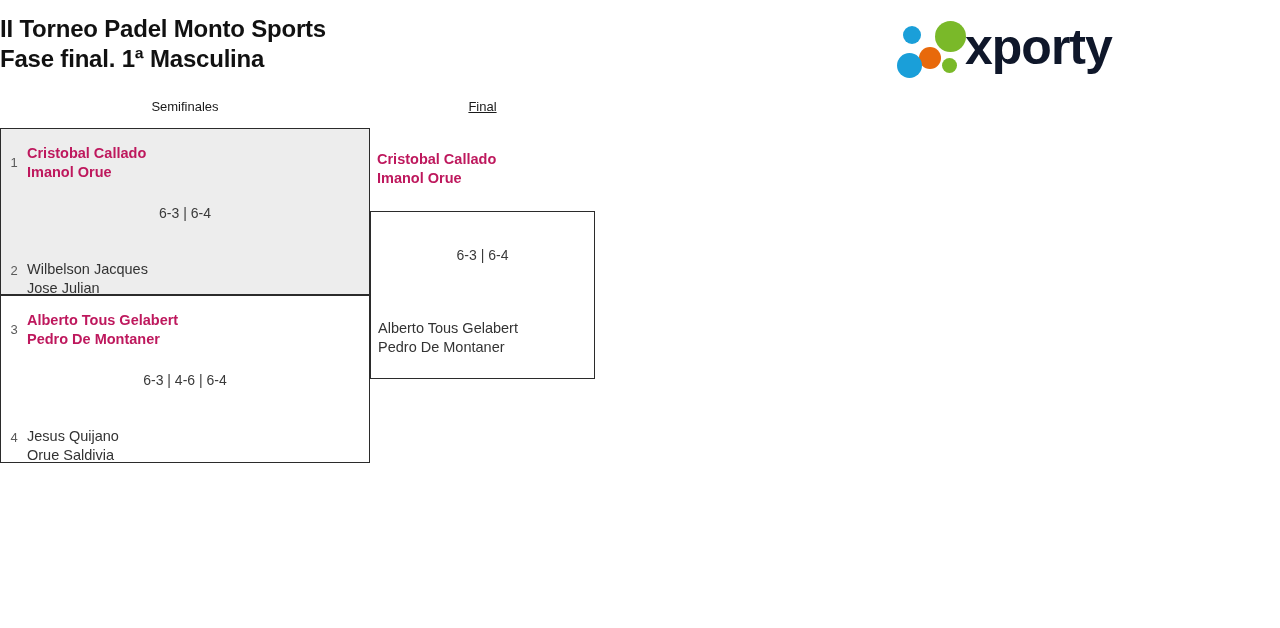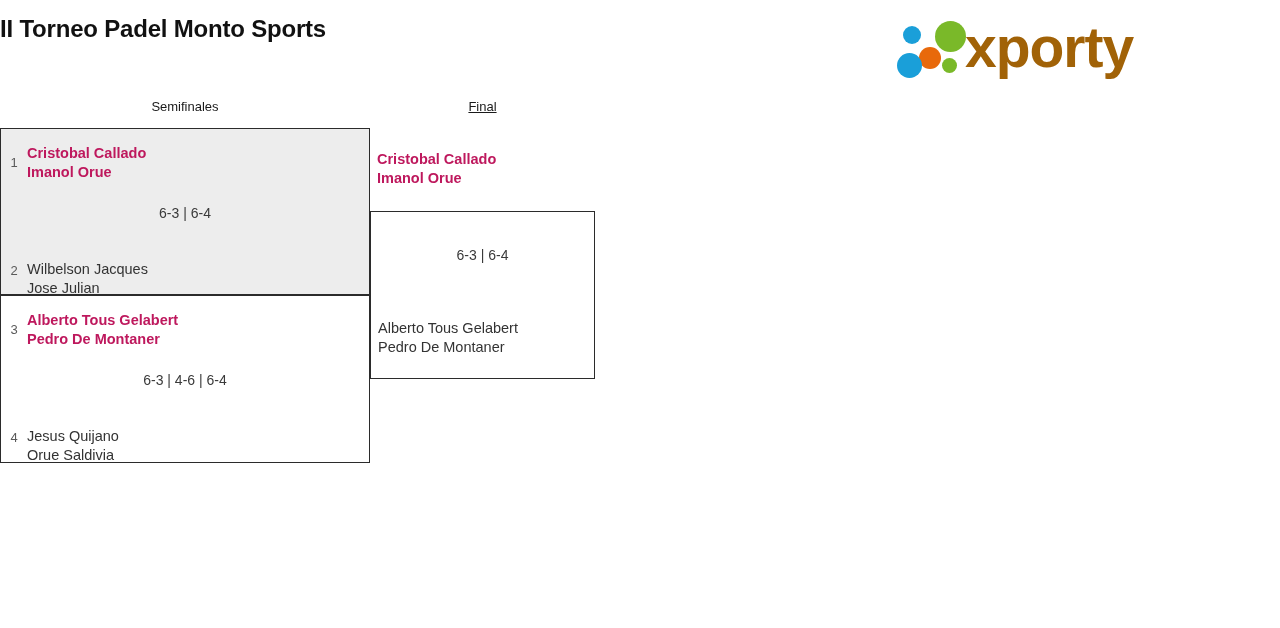--- a/index.html
+++ b/index.html
@@ -48,24 +48,24 @@
   }
   .dot { position: absolute; border-radius: 50%; }
   .dot-blue-sm   { left: 6px;  top: 6px;  width: 18px; height: 18px; background: #1a9fd9; }
   .dot-orange    { left: 22px; top: 27px; width: 22px; height: 22px; background: #e8690b; }
   .dot-blue-lg   { left: 0px;  top: 33px; width: 25px; height: 25px; background: #1a9fd9; }
   .dot-green-lg  { left: 38px; top: 1px;  width: 31px; height: 31px; background: #7ab929; }
   .dot-green-sm  { left: 45px; top: 38px; width: 15px; height: 15px; background: #7ab929; }
   .logo-word {
     position: absolute;
     left: 76px; top: -1px;
-    font-size: 57px;
+    font-size: 50px;
     font-weight: 700;
     letter-spacing: -1px;
-    color: #a16207;
+    color: #0f172a;
     line-height: 60px;
   }
 
   
   .bracket { position: absolute; left: 0; top: 0; width: 1280px; height: 628px; }
 
   .round-header {
     position: absolute;
     font-size: 13px;
     font-weight: 400;
@@ -139,20 +139,21 @@
     left: 7px; top: 107px;
     width: 215px;
   }
 </style>
 </head>
 <body>
 
 <div class="page-header">
   <div class="title-block">
     <div class="title-line">II Torneo Padel Monto Sports</div>
+    <div class="title-line">Fase final. 1ª Masculina</div>
   </div>
 
   <div class="logo">
     <div class="logo-dots">
       <span class="dot dot-blue-sm"></span>
       <span class="dot dot-orange"></span>
       <span class="dot dot-blue-lg"></span>
       <span class="dot dot-green-lg"></span>
       <span class="dot dot-green-sm"></span>
     </div>

